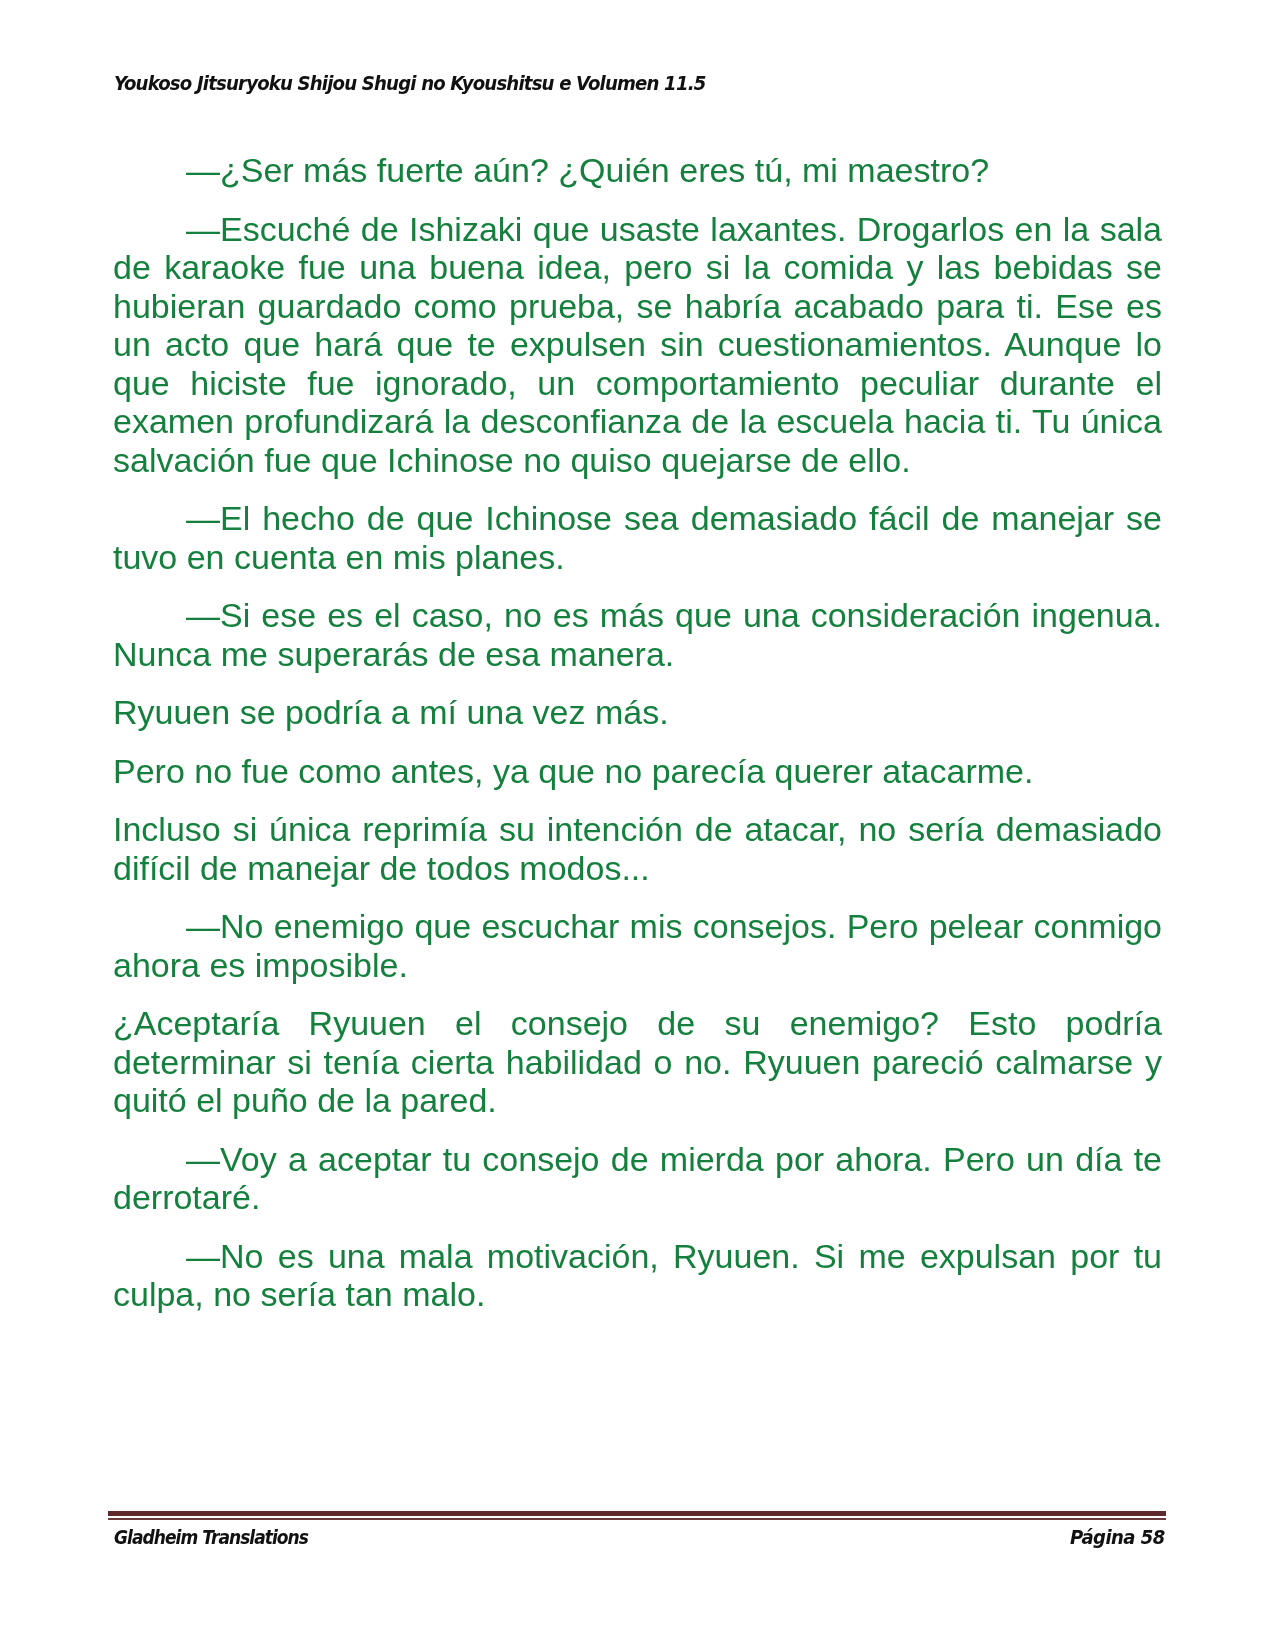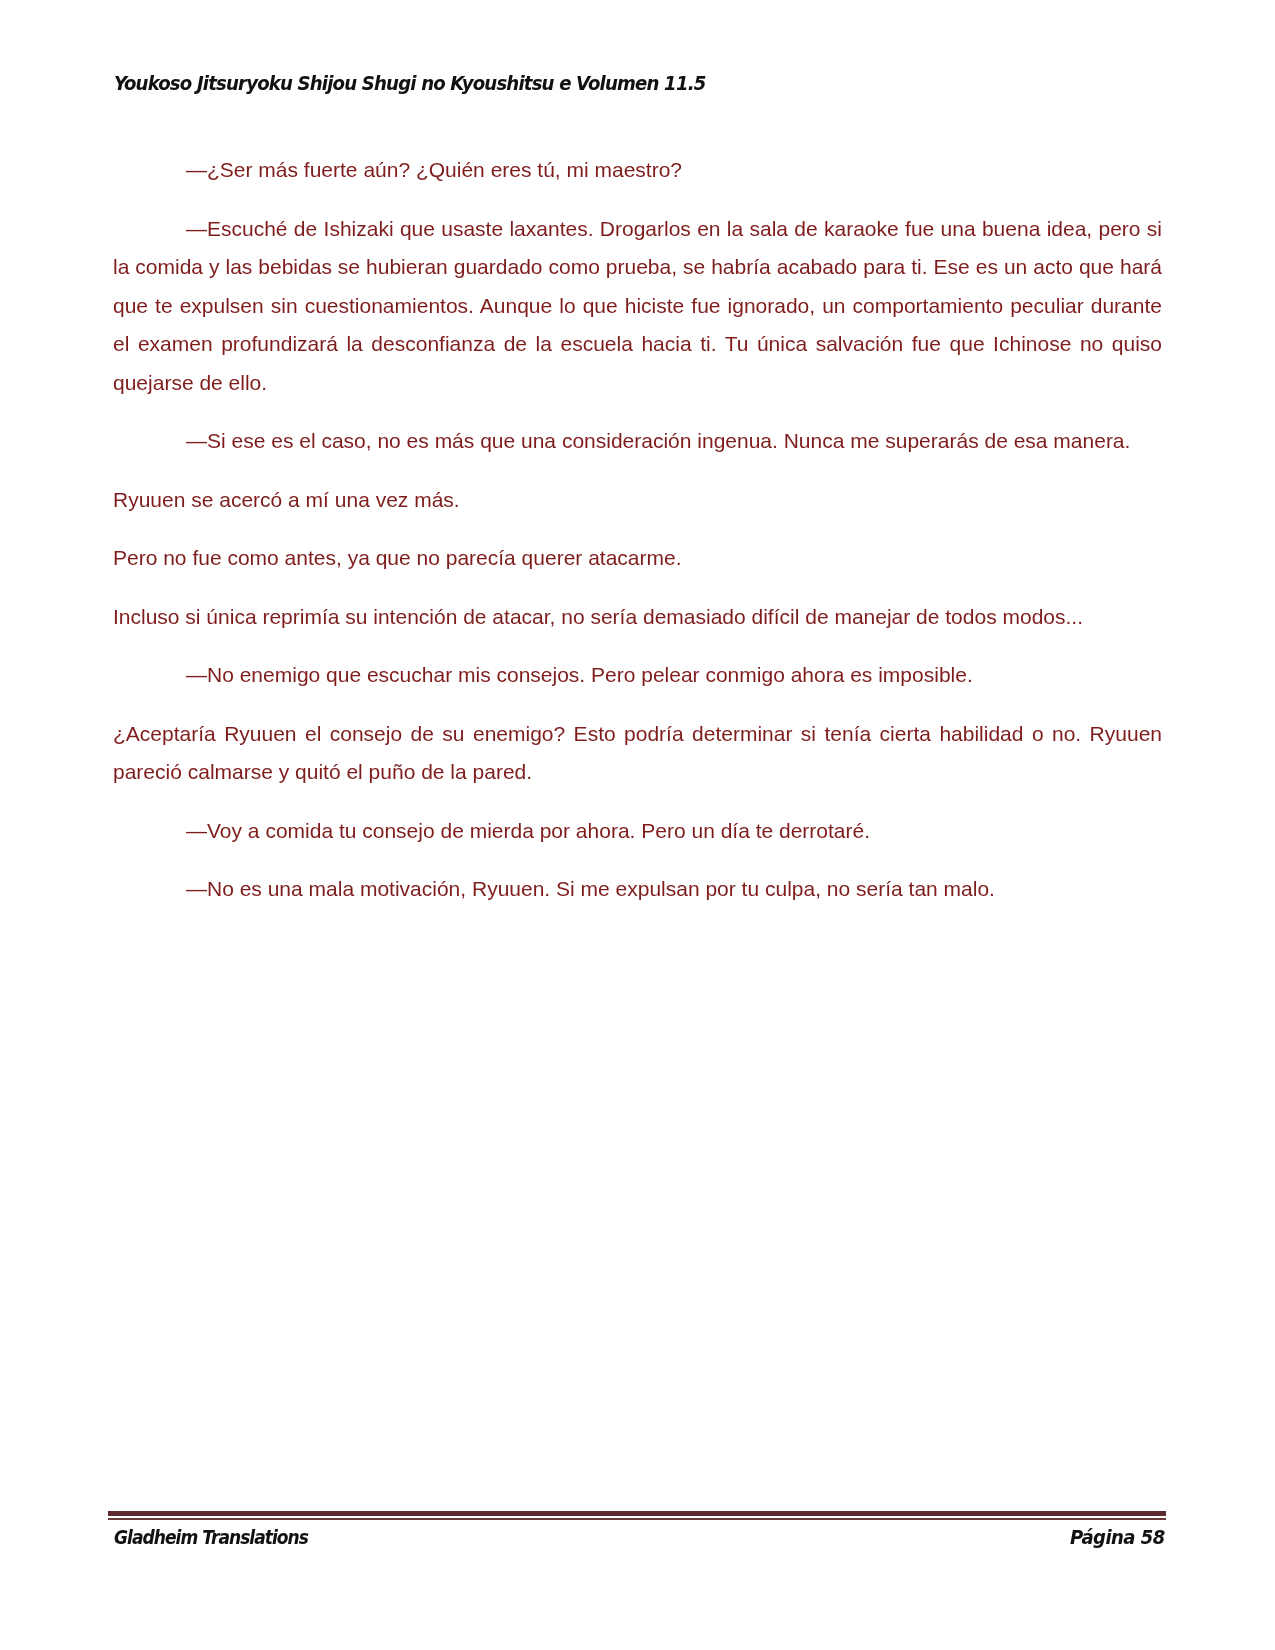--- a/index.html
+++ b/index.html
@@ -5,22 +5,22 @@
     html, body { margin: 0; padding: 0; background: #ffffff; }
     body { width: 1275px; height: 1650px; position: relative; overflow: hidden; }
     .page-header {
       position: absolute; left: 114px; top: 72px;
       font-family: "DejaVu Sans", sans-serif; font-weight: bold; font-style: italic;
       font-size: 19.5px; letter-spacing: -0.9px; color: #111;
       transform: scaleX(0.93); transform-origin: left top; white-space: nowrap;
     }
     .body-text {
       position: absolute; left: 113px; top: 151px; width: 1049px;
-      font-family: "Liberation Sans", sans-serif; font-size: 21px;
-      line-height: 38.5px; color: #7f1d1d; text-align: justify;
+      font-family: "Liberation Sans", sans-serif; font-size: 34px;
+      line-height: 38.5px; color: #15803d; text-align: justify;
     }
     .para { margin: 0 0 20px 0; }
     .para.indent { text-indent: 73px; }
     .footer-rule-thick {
       position: absolute; left: 108px; top: 1511px; width: 1058px; height: 5px; background: #5f2a2e;
     }
     .footer-rule-thin {
       position: absolute; left: 108px; top: 1518px; width: 1058px; height: 2px; background: #6b3b3e;
     }
     .footer-left {
@@ -37,26 +37,27 @@
     }
   </style>
 </head>
 <body>
 
 <div class="page-header">Youkoso Jitsuryoku Shijou Shugi no Kyoushitsu e Volumen 11.5</div>
 
 <div class="body-text">
   <p class="para indent">—¿Ser más fuerte aún? ¿Quién eres tú, mi maestro?</p>
   <p class="para indent">—Escuché de Ishizaki que usaste laxantes. Drogarlos en la sala de karaoke fue una buena idea, pero si la comida y las bebidas se hubieran guardado como prueba, se habría acabado para ti. Ese es un acto que hará que te expulsen sin cuestionamientos. Aunque lo que hiciste fue ignorado, un comportamiento peculiar durante el examen profundizará la desconfianza de la escuela hacia ti. Tu única salvación fue que Ichinose no quiso quejarse de ello.</p>
+  <p class="para indent">—El hecho de que Ichinose sea demasiado fácil de manejar se tuvo en cuenta en mis planes.</p>
   <p class="para indent">—Si ese es el caso, no es más que una consideración ingenua. Nunca me superarás de esa manera.</p>
-  <p class="para">Ryuuen se acercó a mí una vez más.</p>
+  <p class="para">Ryuuen se podría a mí una vez más.</p>
   <p class="para">Pero no fue como antes, ya que no parecía querer atacarme.</p>
   <p class="para">Incluso si única reprimía su intención de atacar, no sería demasiado difícil de manejar de todos modos...</p>
   <p class="para indent">—No enemigo que escuchar mis consejos. Pero pelear conmigo ahora es imposible.</p>
   <p class="para">¿Aceptaría Ryuuen el consejo de su enemigo? Esto podría determinar si tenía cierta habilidad o no. Ryuuen pareció calmarse y quitó el puño de la pared.</p>
-  <p class="para indent">—Voy a comida tu consejo de mierda por ahora. Pero un día te derrotaré.</p>
+  <p class="para indent">—Voy a aceptar tu consejo de mierda por ahora. Pero un día te derrotaré.</p>
   <p class="para indent">—No es una mala motivación, Ryuuen. Si me expulsan por tu culpa, no sería tan malo.</p>
 </div>
 
 <div class="footer-rule-thick"></div>
 <div class="footer-rule-thin"></div>
 <div class="footer-left">Gladheim Translations</div>
 <div class="footer-right">Página 58</div>
 
 </body></html>

